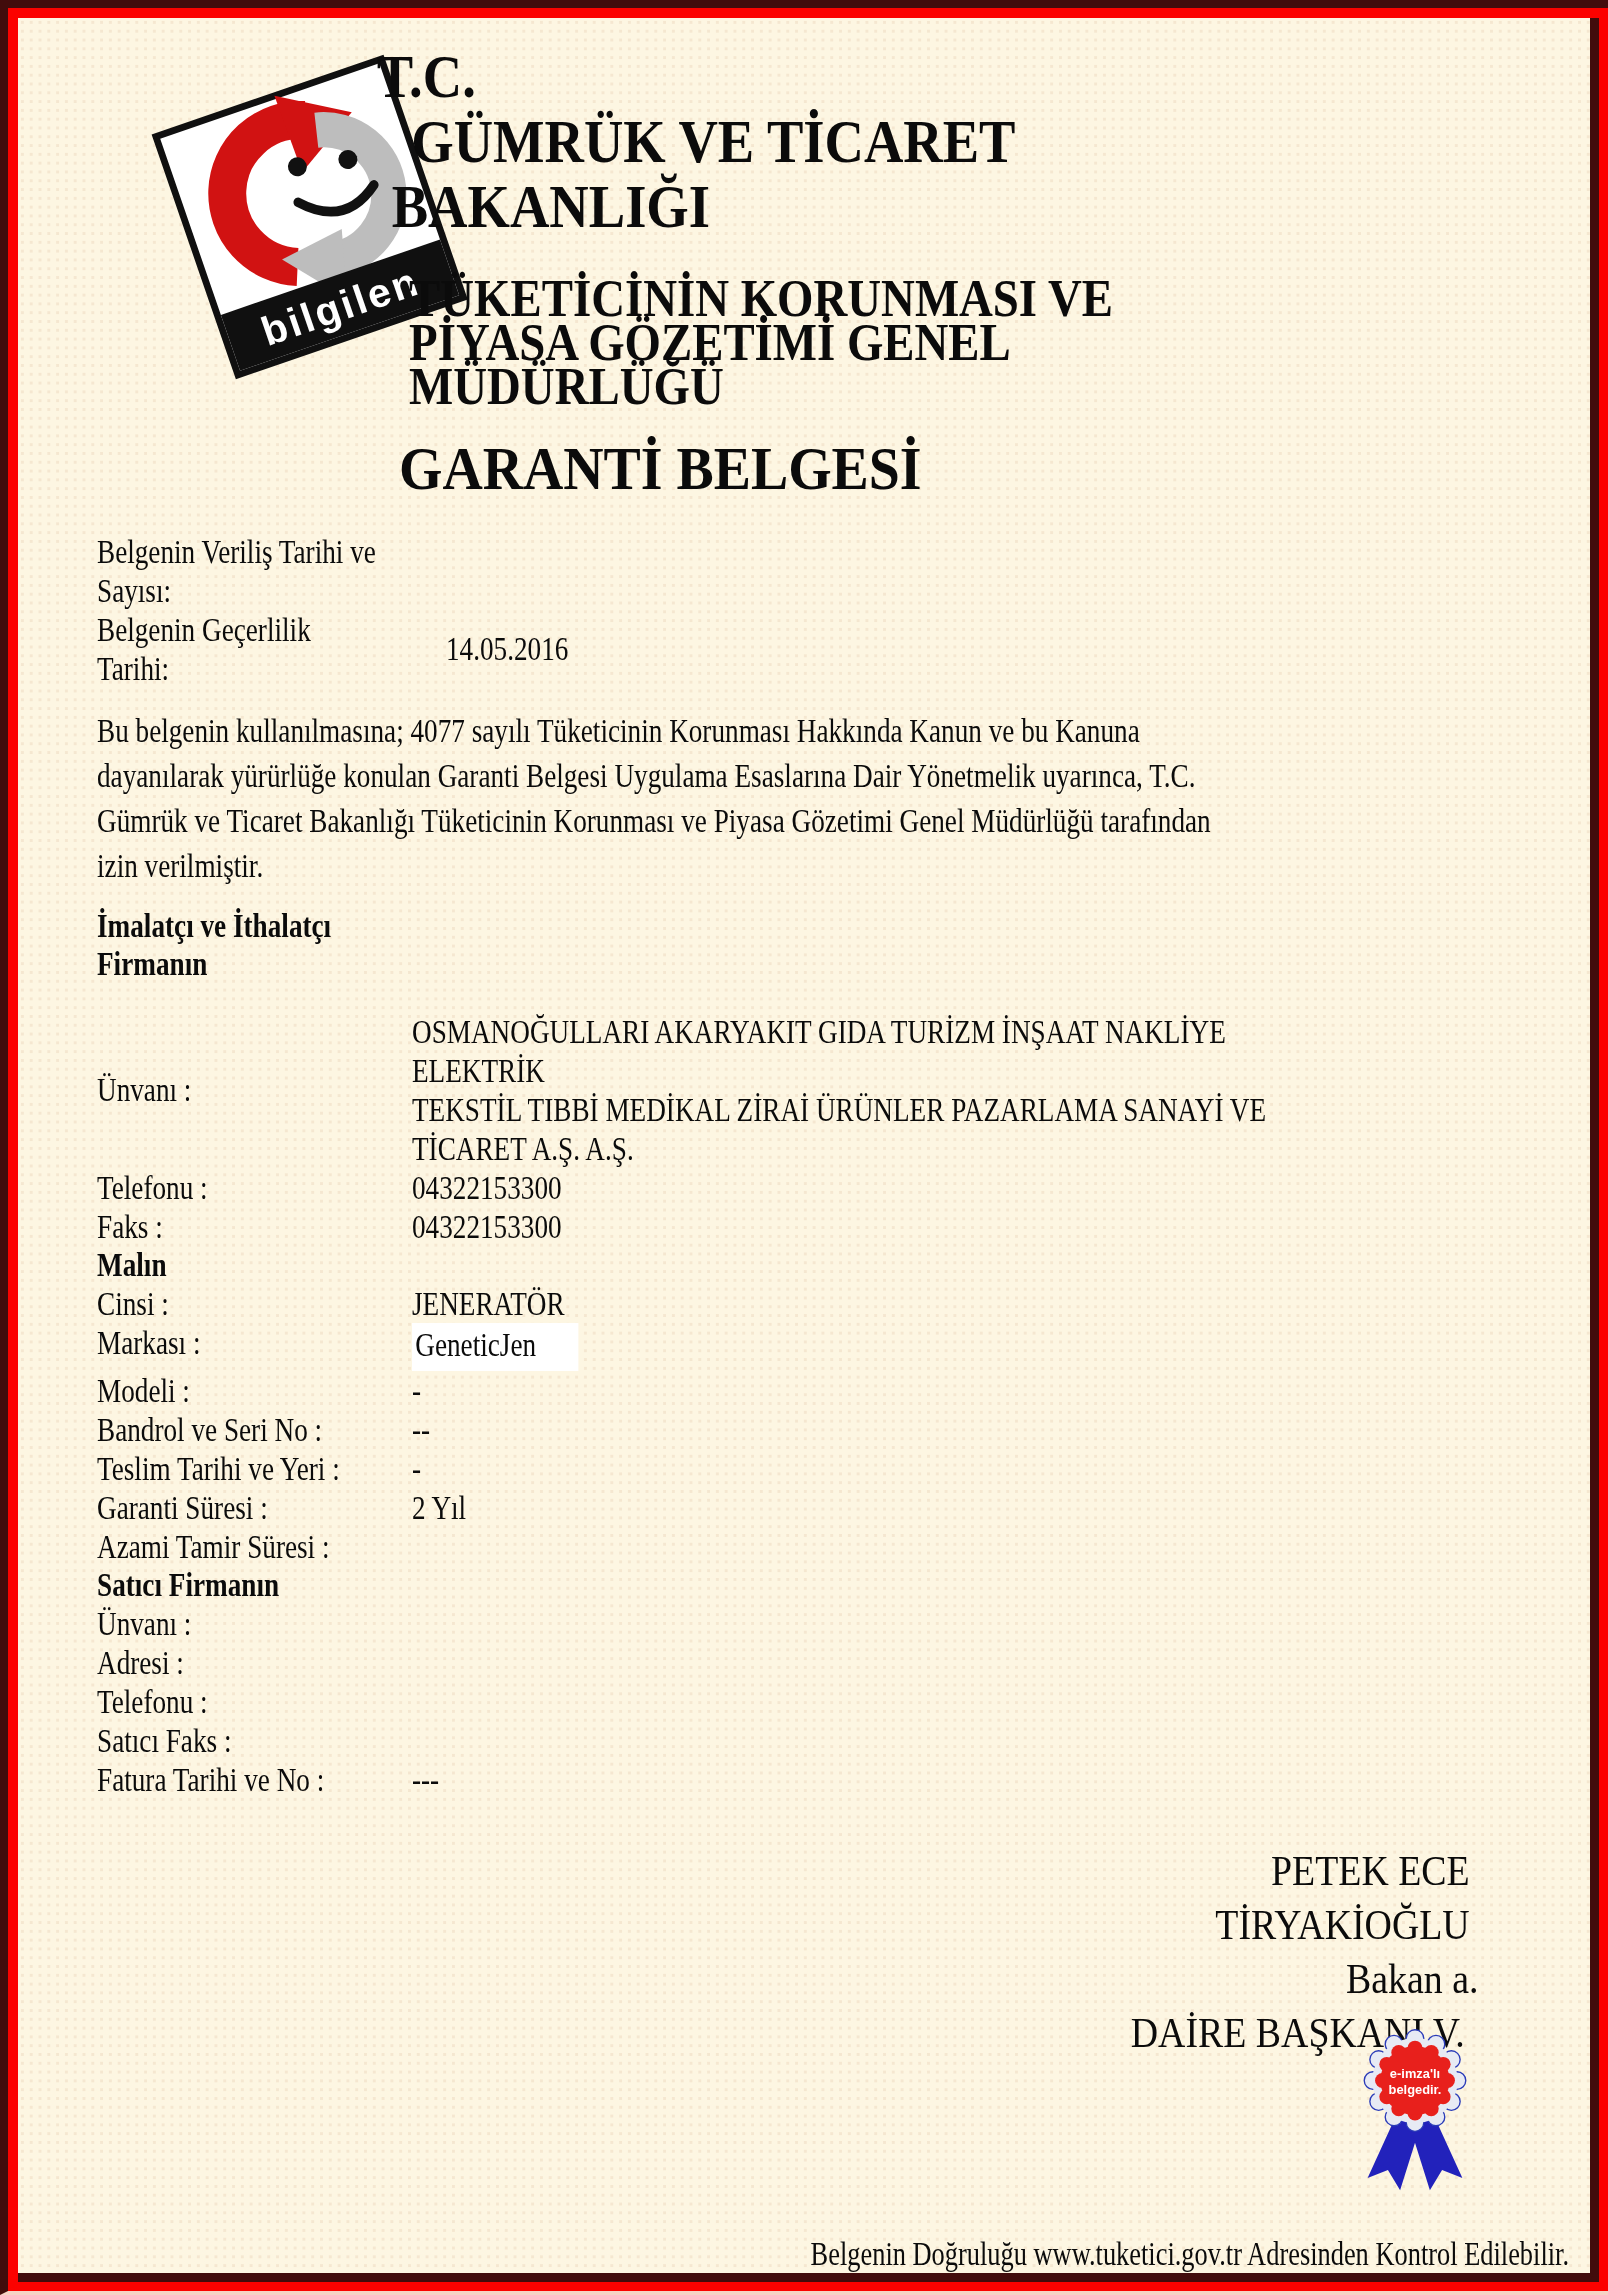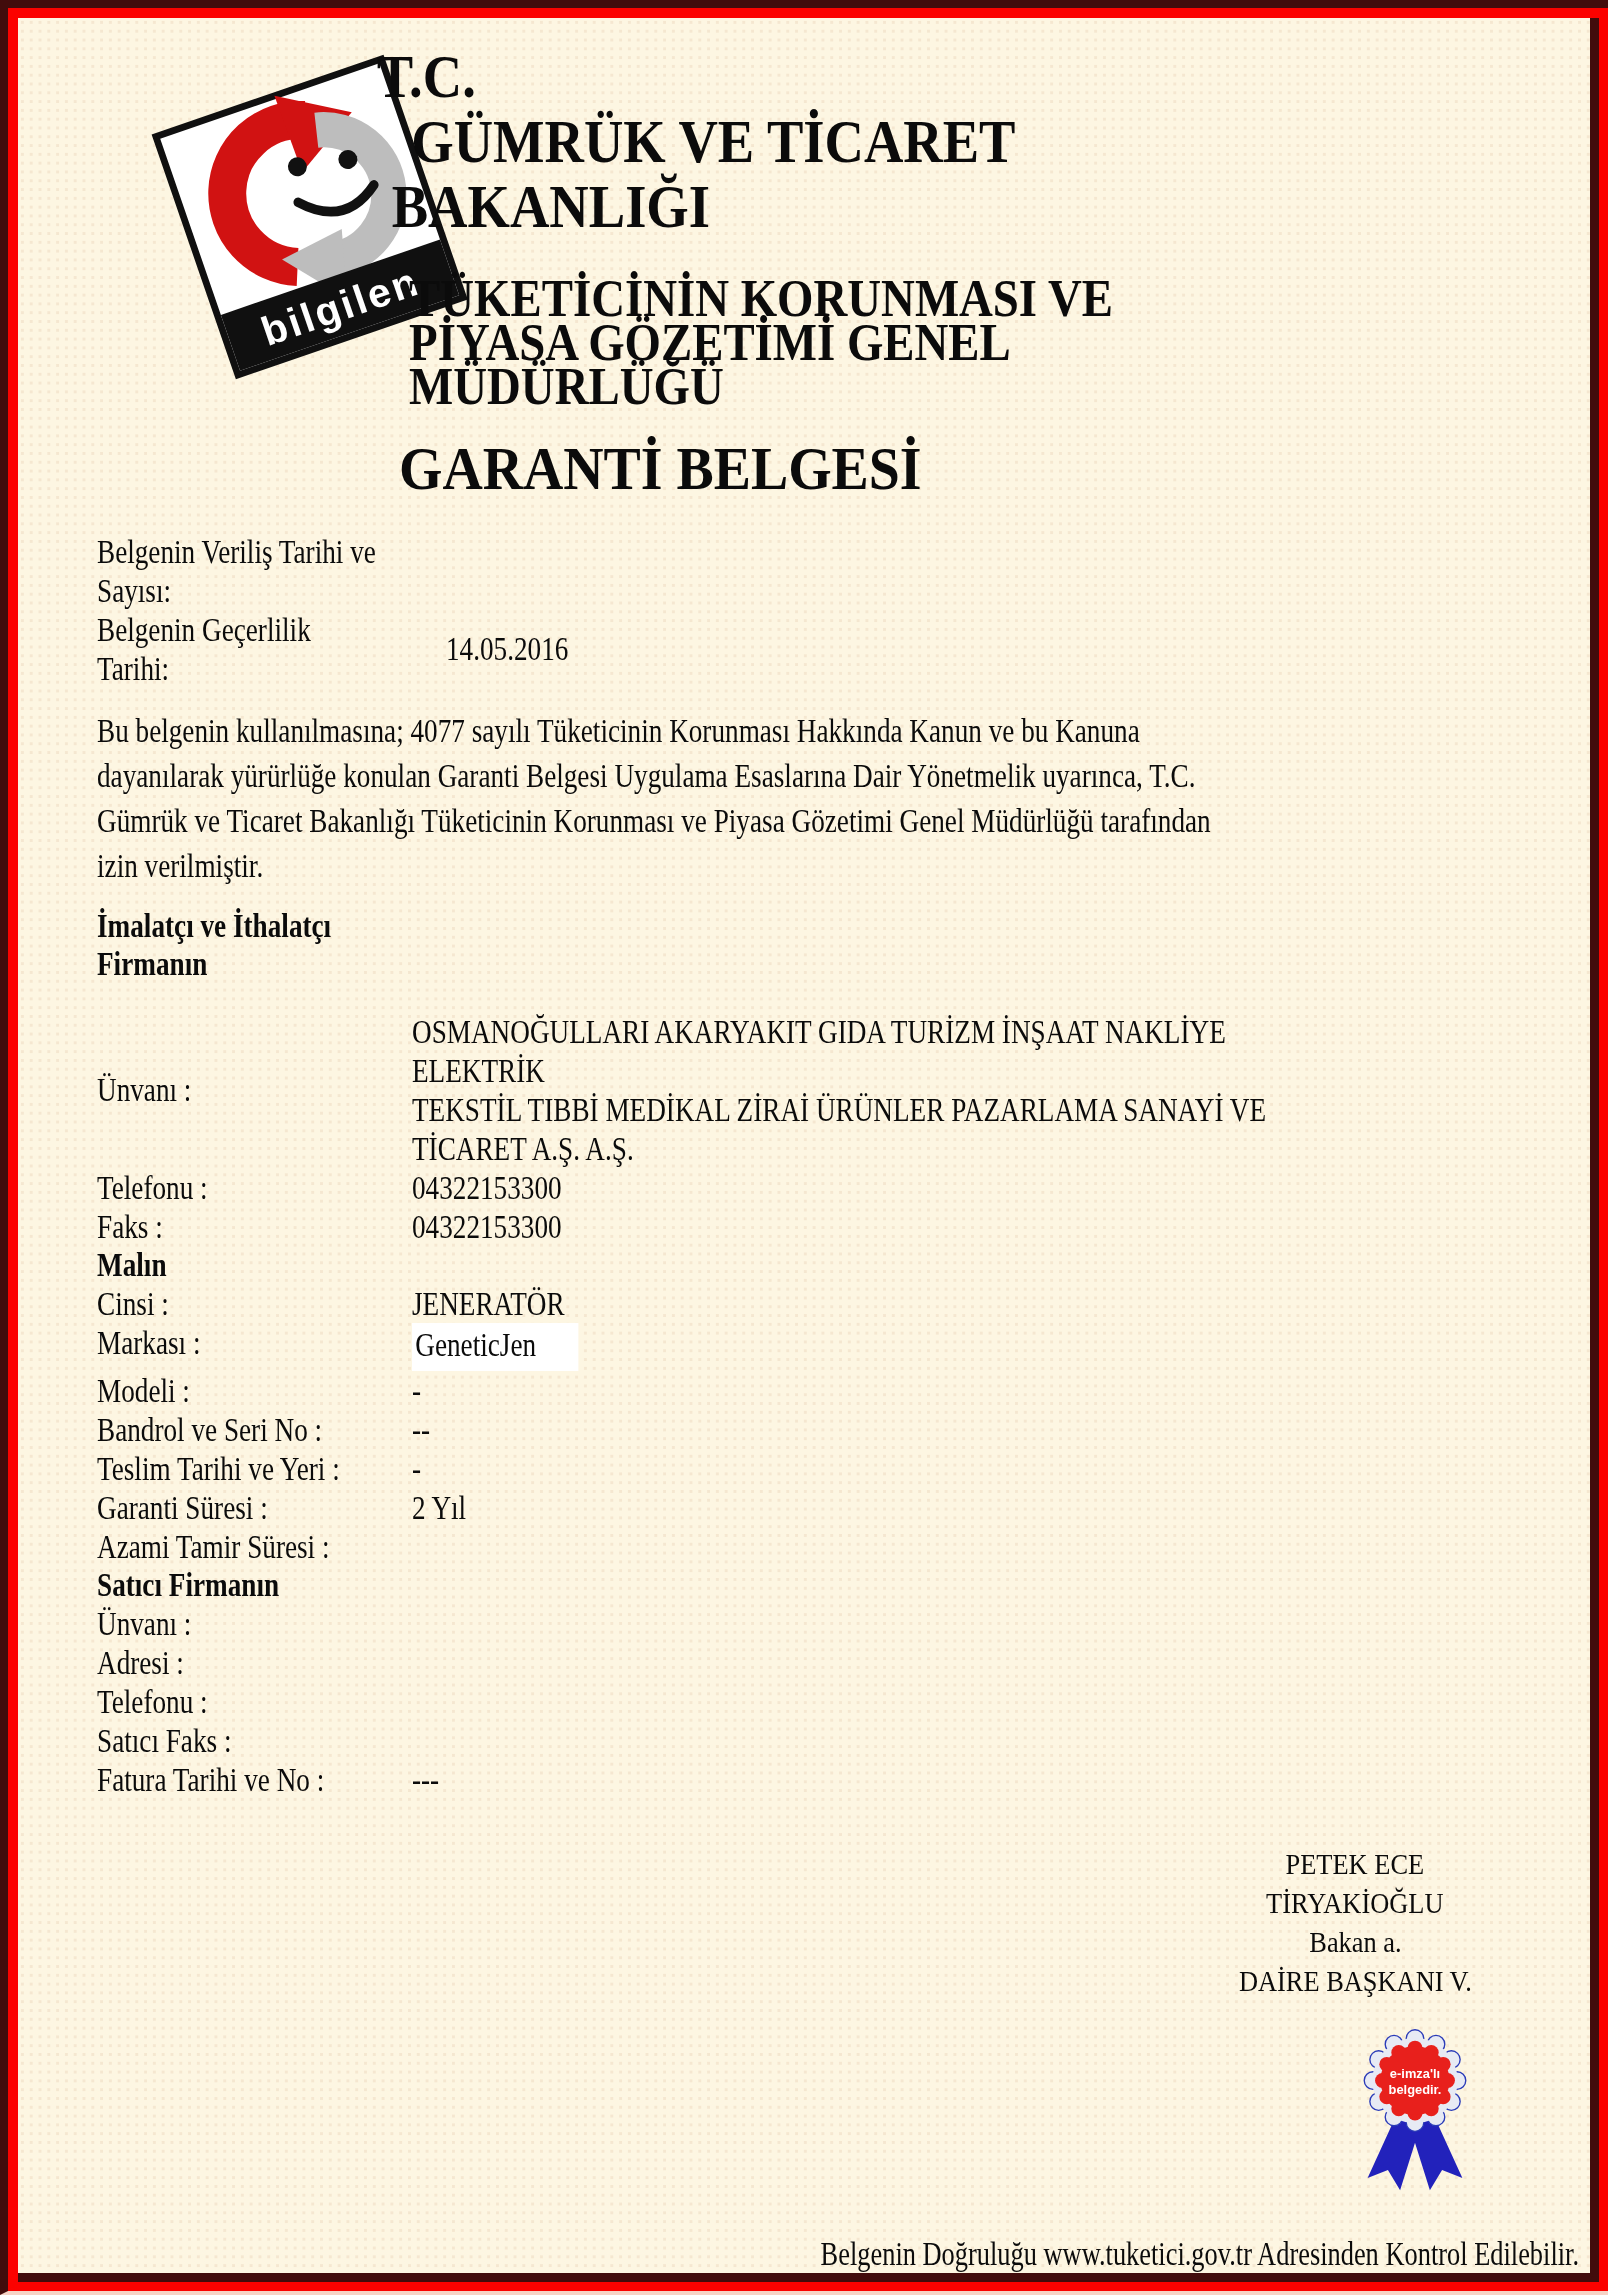--- a/index.html
+++ b/index.html
@@ -51,25 +51,25 @@
   .row-meta .lab { width:349px; flex:0 0 349px; line-height:39px; }
   .row .val  { flex:1 1 auto; line-height:39px; }
   .row-meta .val { align-self:center; }
   .lab-mid { align-self:center; }
   .sec { font-weight:bold; line-height:38px; margin-left:79px; font-size:34px; }
   .sec-gap { margin-top:19px; margin-bottom:29px; }
   .hl-wide { background:#ffffff; padding:2.7px 53px 6.8px 4.1px; }
 
   
   .sig { display:flex; justify-content:flex-end; margin:45px 102px 0 0; }
-  .sig-box { text-align:center; font-size:30px; line-height:39px; }
+  .sig-box { text-align:right; font-size:43px; line-height:54px; }
 
   
   .seal { position:absolute; right:114px; top:2003px; width:122px; height:176px; }
-  .footer { position:absolute; right:11px; bottom:0px; font-size:33px; line-height:38px; }
+  .footer { position:absolute; right:21px; bottom:0px; font-size:33px; line-height:38px; }
 </style>
 </head>
 <body>
 
 <div class="page">
   <div class="sheet">
 
     <svg class="logo" viewBox="0 0 580 600">
       <g transform="rotate(-19 290 300)">
         <rect x="115" y="112" width="352" height="372" fill="#ffffff" stroke="#101010" stroke-width="10"></rect>

